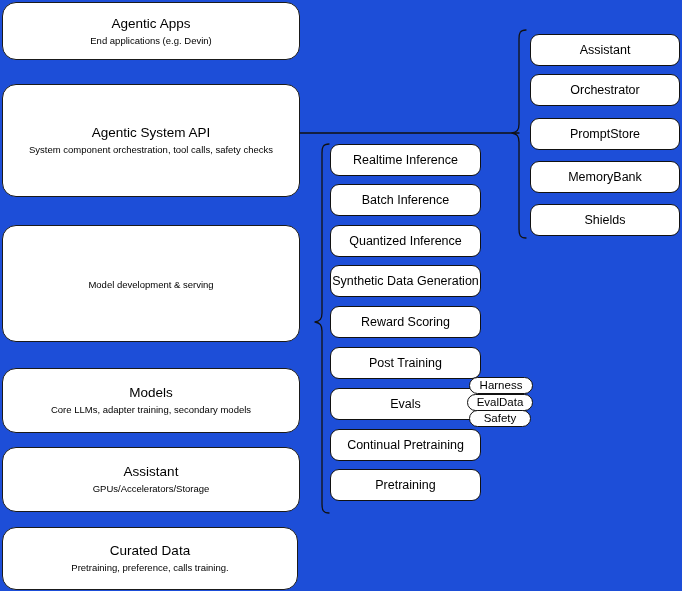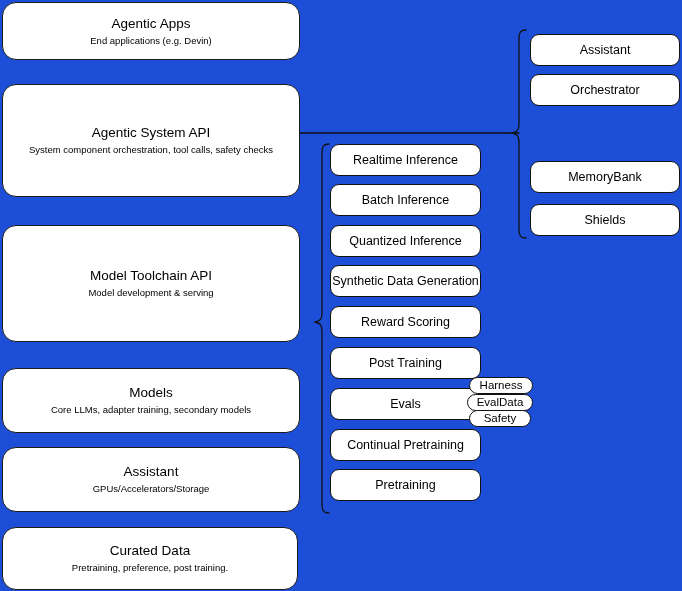--- a/index.html
+++ b/index.html
@@ -128,37 +128,36 @@
     <div class="layer-title">Agentic Apps</div>
     <div class="layer-sub">End applications (e.g. Devin)</div>
   </div>
 
   <div class="layer-box" style="left:2px; top:84px; width:298px; height:113px;">
     <div class="layer-title">Agentic System API</div>
     <div class="layer-sub">System component orchestration, tool calls, safety checks</div>
   </div>
 
   <div class="layer-box" style="left:2px; top:225px; width:298px; height:117px;">
-    <div class="layer-title">Model Toolchain API</div>
     <div class="layer-sub">Model development &amp; serving</div>
   </div>
 
   <div class="layer-box" style="left:2px; top:368px; width:298px; height:65px;">
     <div class="layer-title">Models</div>
     <div class="layer-sub">Core LLMs, adapter training, secondary models</div>
   </div>
 
   <div class="layer-box" style="left:2px; top:447px; width:298px; height:65px;">
     <div class="layer-title">Assistant</div>
     <div class="layer-sub">GPUs/Accelerators/Storage</div>
   </div>
 
   <div class="layer-box" style="left:2px; top:527px; width:296px; height:63px;">
     <div class="layer-title">Curated Data</div>
-    <div class="layer-sub">Pretraining, preference, post training.</div>
+    <div class="layer-sub">Pretraining, preference, calls training.</div>
   </div>
 
   <div class="pill" style="left:330px; top:144px; width:151px; height:32px;">
     <span>Realtime Inference</span>
   </div>
   <div class="pill" style="left:330px; top:184px; width:151px; height:32px;">
     <span>Batch Inference</span>
   </div>
   <div class="pill" style="left:330px; top:225px; width:151px; height:32px;">
     <span>Quantized Inference</span>
@@ -191,20 +190,23 @@
   <div class="tag" style="left:469px; top:410px; width:62px; height:17px;">
     <span>Safety</span>
   </div>
 
   <div class="pill" style="left:530px; top:34px; width:150px; height:32px;">
     <span>Assistant</span>
   </div>
   <div class="pill" style="left:530px; top:74px; width:150px; height:32px;">
     <span>Orchestrator</span>
   </div>
+  <div class="pill" style="left:530px; top:118px; width:150px; height:32px;">
+    <span>PromptStore</span>
+  </div>
   <div class="pill" style="left:530px; top:161px; width:150px; height:32px;">
     <span>MemoryBank</span>
   </div>
   <div class="pill" style="left:530px; top:204px; width:150px; height:32px;">
     <span>Shields</span>
   </div>
 
 </div>
 
 </body></html>

